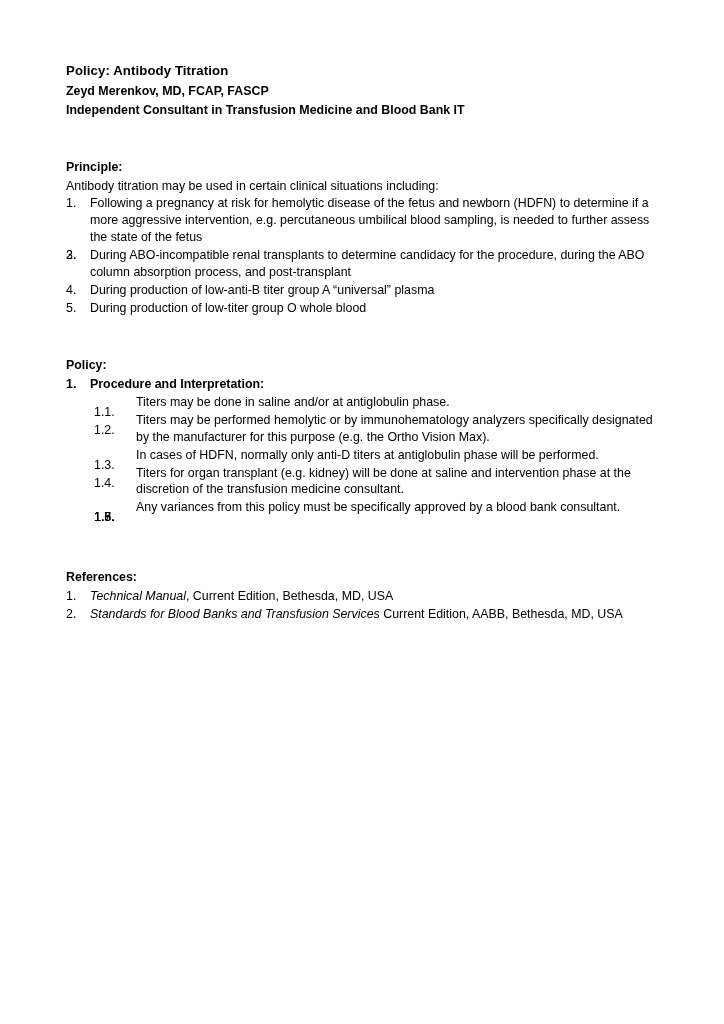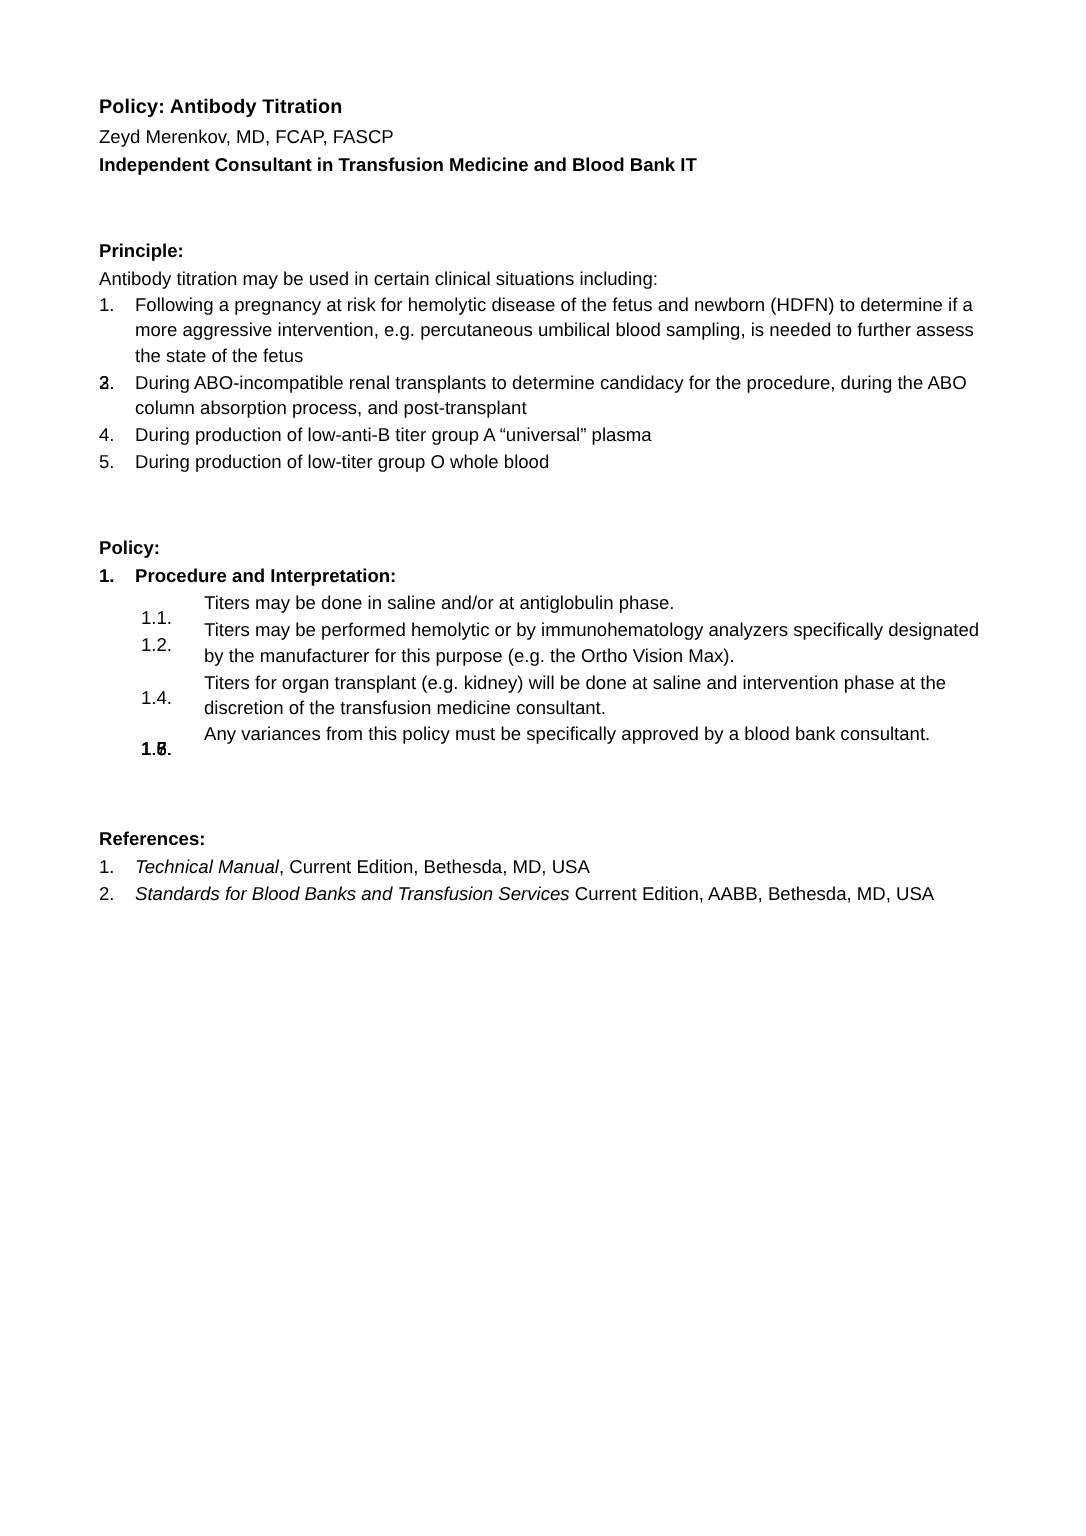--- a/index.html
+++ b/index.html
@@ -27,21 +27,21 @@
     line-height: 1.36;
   }
   .title-block { margin: 0 0 0 0; }
   .doc-title {
     font-weight: bold;
     font-size: 13.2px;
     margin: 0 0 3px 0;
     letter-spacing: 0.1px;
   }
   .doc-author {
-    font-weight: normal;
+    font-weight: bold;
     font-size: 12.4px;
     margin: 0 0 2px 0;
   }
   .doc-affiliation {
     font-weight: bold;
     font-size: 12.4px;
     margin: 0;
   }
   .section-heading {
     font-weight: bold;
@@ -170,20 +170,24 @@
         <ol class="sublist">
           <li>
             <span class="marker">1.1.</span>
             <span>Titers may be done in saline and/or at antiglobulin phase.</span>
           </li>
           <li>
             <span class="marker">1.2.</span>
             <span>Titers may be performed hemolytic or by immunohematology analyzers specifically designated by the manufacturer for this purpose (e.g. the Ortho Vision Max).</span>
           </li>
           <li>
+            <span class="marker">1.3.</span>
+            <span>In cases of HDFN, normally only anti-D titers at antiglobulin phase will be performed.</span>
+          </li>
+          <li>
             <span class="marker">1.4.</span>
             <span>Titers for organ transplant (e.g. kidney) will be done at saline and intervention phase at the discretion of the transfusion medicine consultant.</span>
           </li>
           <li>
             <span class="marker">1.5.</span>
           </li>
           <li>
             <span class="marker">1.6.</span>
           </li>
           <li>

